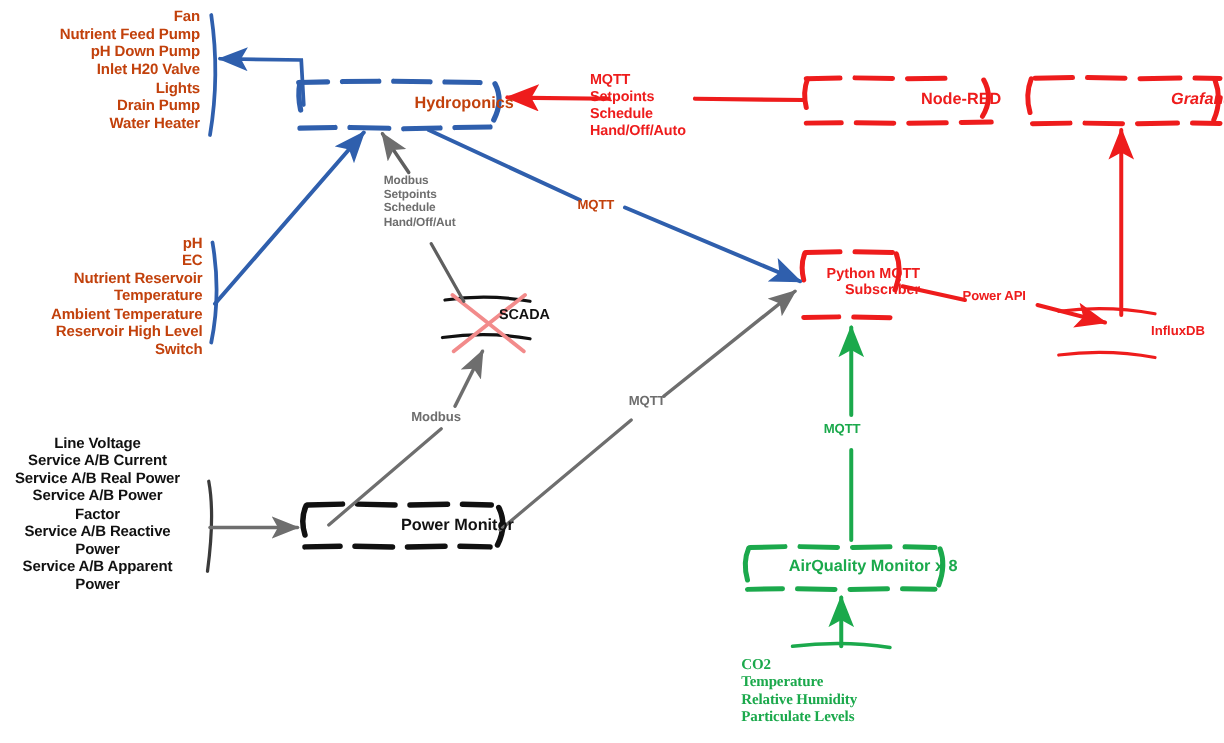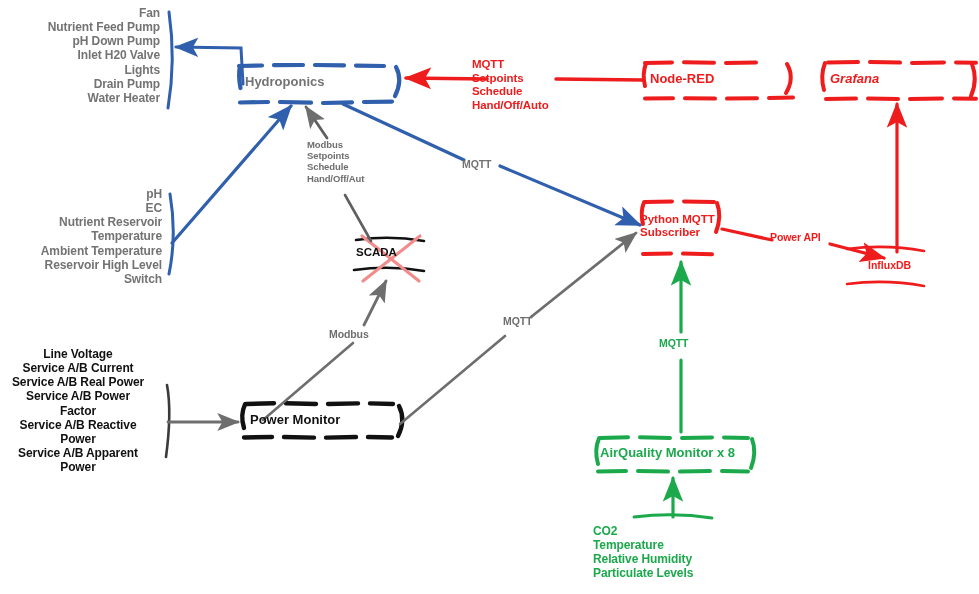--- a/index.html
+++ b/index.html
@@ -23,32 +23,33 @@
   .lbl{
     position:absolute;
     font-weight:bold;
     line-height:1.18;
     white-space:pre-line;
     letter-spacing:-0.1px;
   }
   .lbl-r{ text-align:right; }
   .lbl-c{ }
 
-  .c-blue{ color:#737373; }
+  .c-blue{ color:#c2410c; }
   .c-red{ color:#EE1C1C; }
   .c-green{ color:#1BA94C; }
   .c-gray{ color:#6E6E6E; }
   .c-black{ color:#111111;text-align:center; }
 
   .node-title{
     position:absolute;
     font-weight:bold;
-    text-align:left;
+    text-align:right;
     line-height:1.15;
     white-space:pre-line;
+    margin-left:16px;
   }
 
   .sz-13{font-size:13px;}
   .sz-12{font-size:12px;}
   .sz-11{font-size:11.5px;}
   .sz-10{font-size:10.5px;}
   .sz-9{font-size:9.5px;}
 </style>
 </head>
 <body>
@@ -240,21 +241,21 @@
   <div class="lbl lbl-r c-black sz-12" style="left:0px; top:347px; width:156px;">Line Voltage
 Service A/B Current
 Service A/B Real Power
 Service A/B Power
 Factor
 Service A/B Reactive
 Power
 Service A/B Apparent
 Power</div>
 
-  <div class="lbl lbl-c c-green sz-12" style="left:593px; top:524px; width:160px;">CO2
+  <div class="lbl lbl-c c-green sz-12" style="left:593px; top:524px; width:160px;font-family:Liberation Serif, serif;">CO2
 Temperature
 Relative Humidity
 Particulate Levels</div>
 
   <div class="lbl lbl-c c-red sz-11" style="left:472px; top:58px; width:110px;">MQTT
 Setpoints
 Schedule
 Hand/Off/Auto</div>
 
   <div class="lbl lbl-c c-gray sz-9" style="left:307px; top:139px; width:108px;">Modbus

